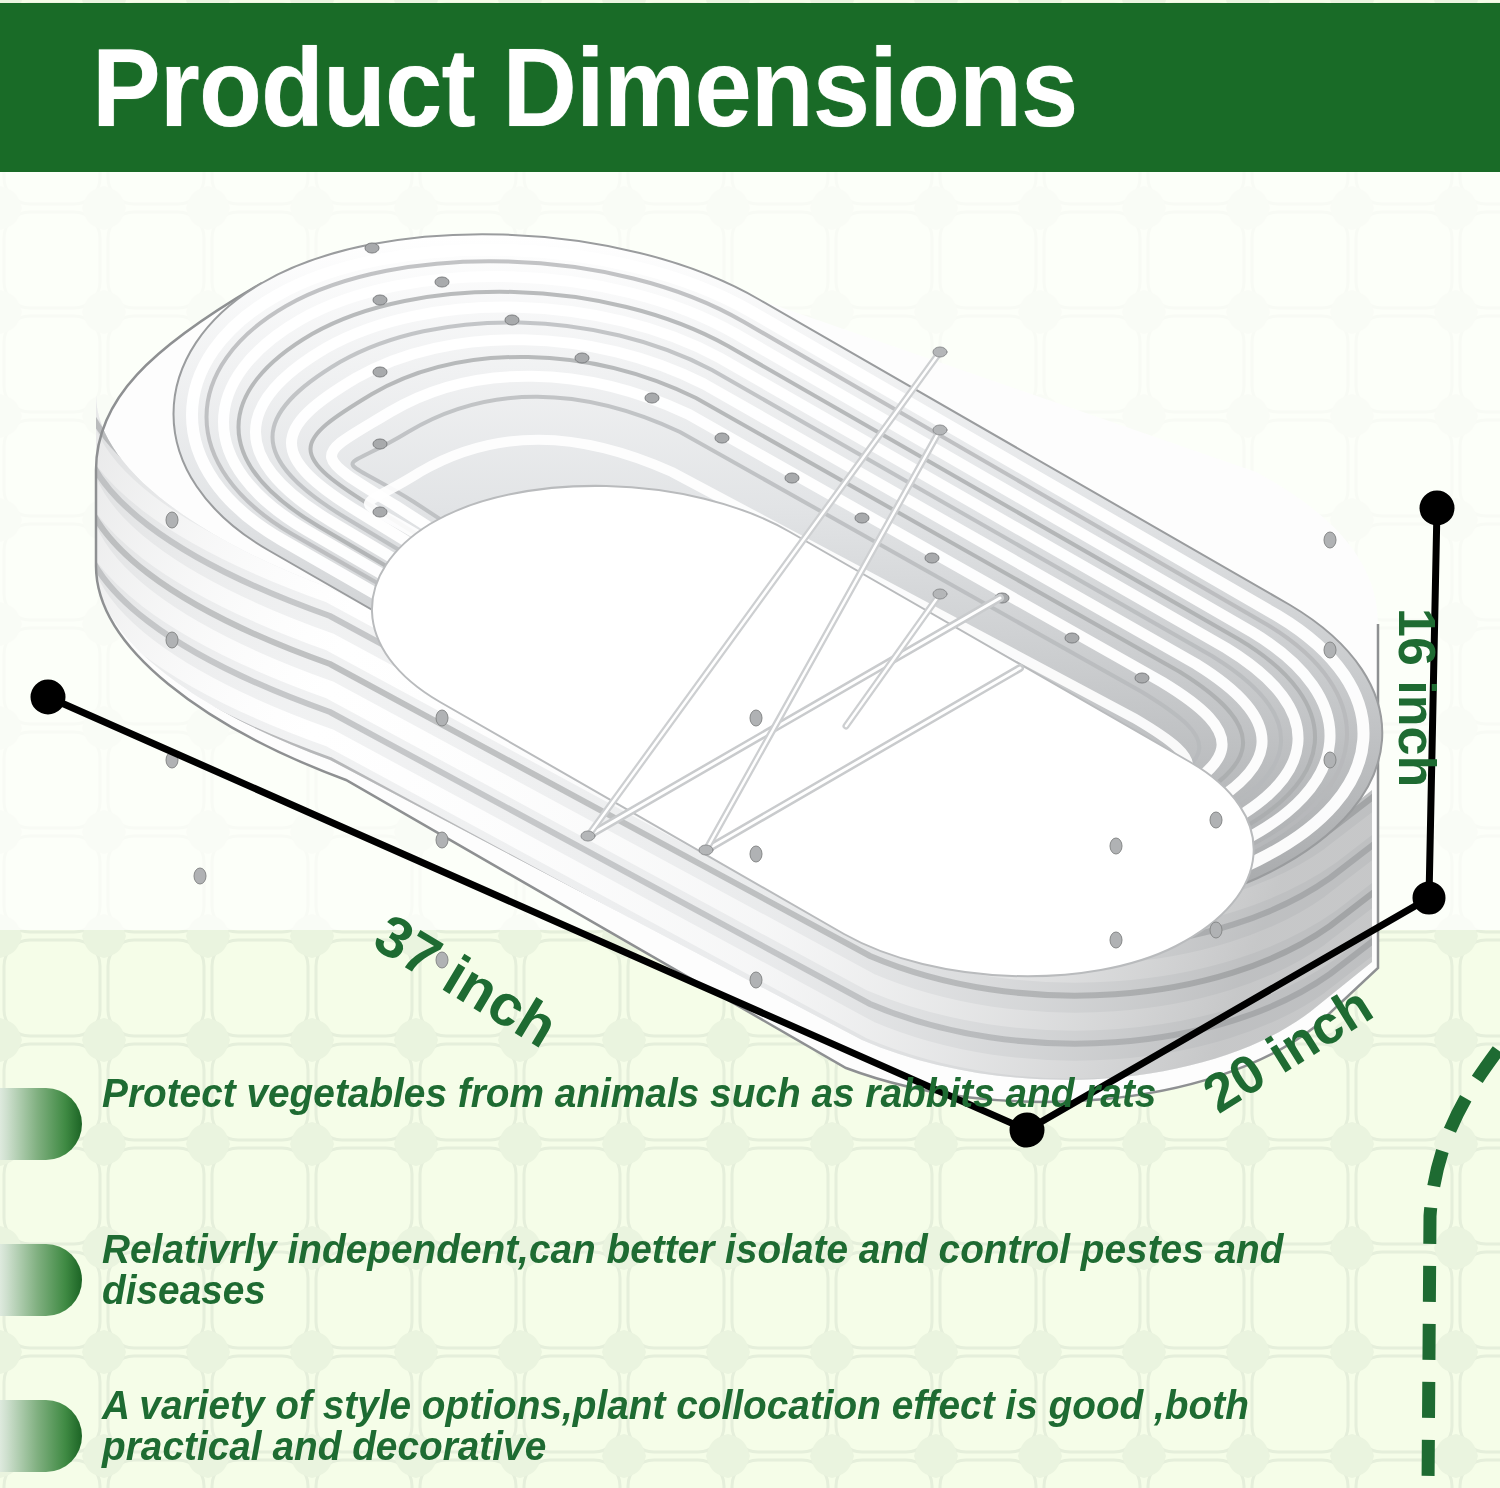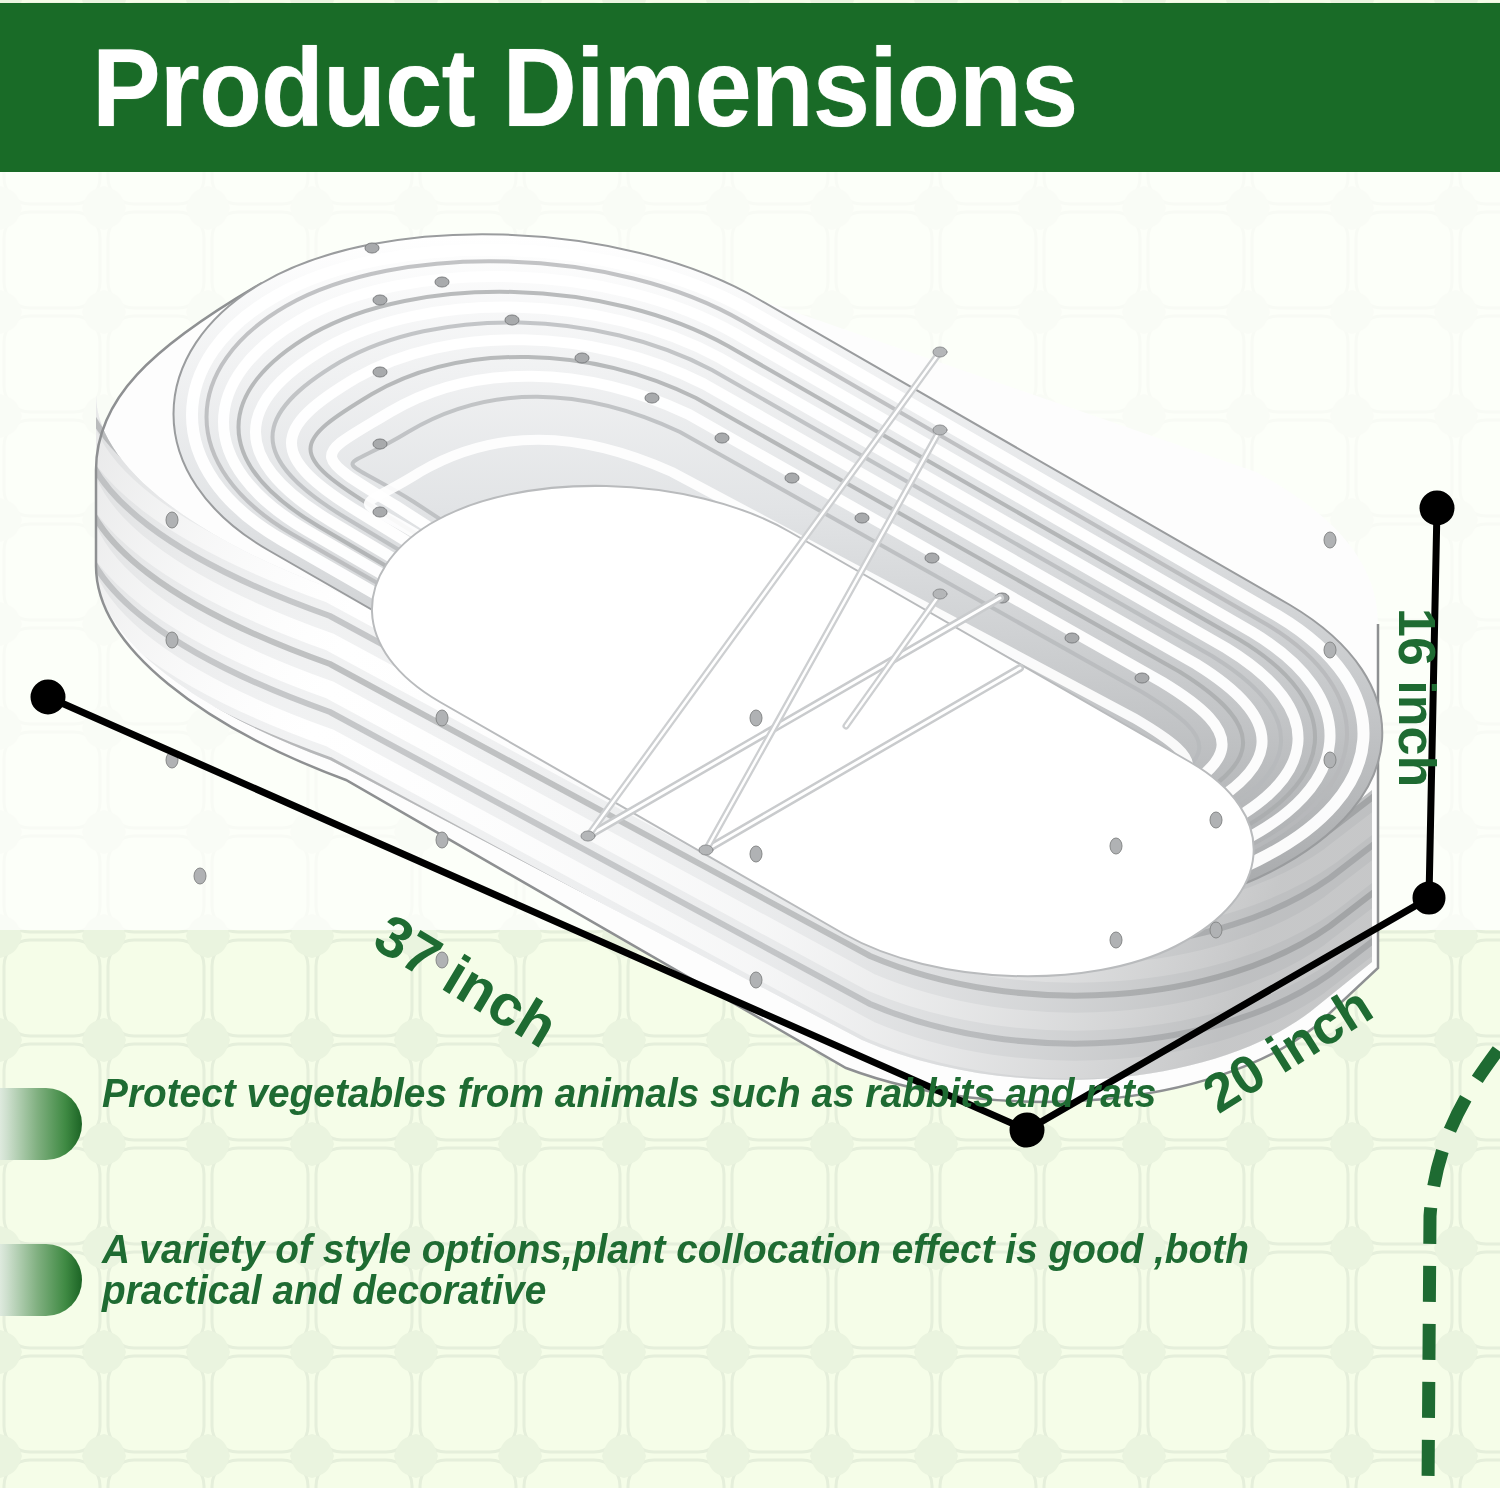--- a/index.html
+++ b/index.html
@@ -478,17 +478,21 @@
     <path d="M 128 10 C 100 48, 66 96, 60 176 L 58 448" fill="none" stroke="#1E6B32" stroke-width="13" stroke-dasharray="36 22" stroke-linecap="butt"></path>
   </svg>
 
   <div id="features">
     <div class="feature-row">
       <div class="feature-bullet"></div>
       <div class="feature-text">Protect vegetables from animals such as rabbits and rats</div>
     </div>
     <div class="feature-row">
       <div class="feature-bullet"></div>
+      <div class="feature-text">Relativrly independent,can better isolate and control pestes and diseases</div>
+    </div>
+    <div class="feature-row">
+      <div class="feature-bullet"></div>
       <div class="feature-text">A variety of style options,plant collocation effect  is good ,both practical and decorative</div>
     </div>
   </div>
 
 </div>
 
 </body></html>

